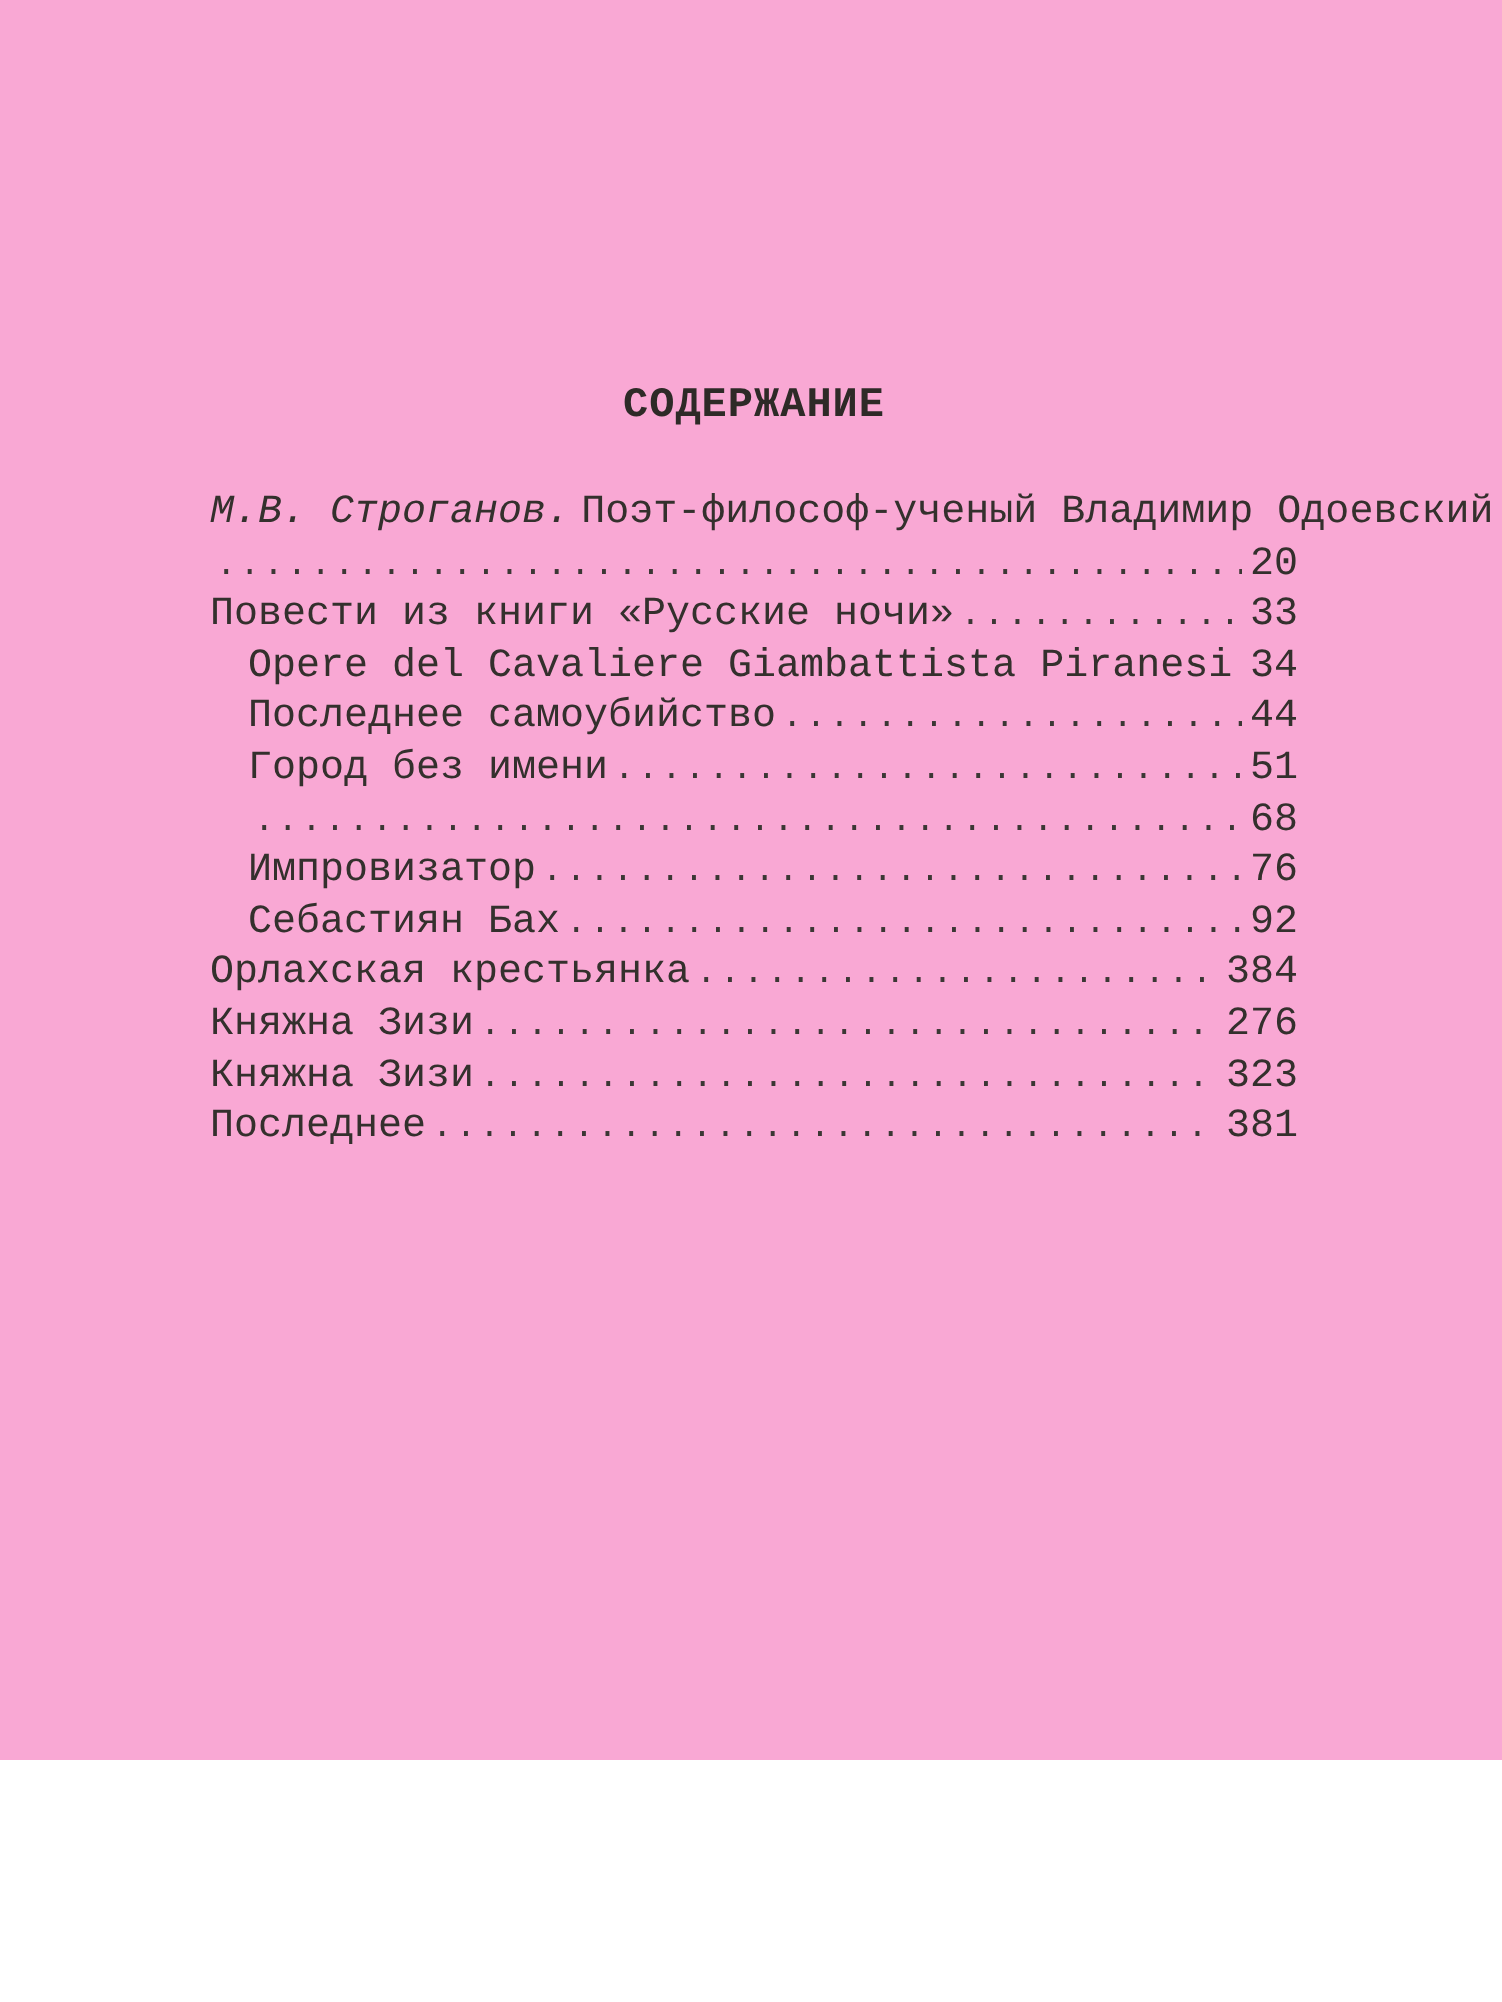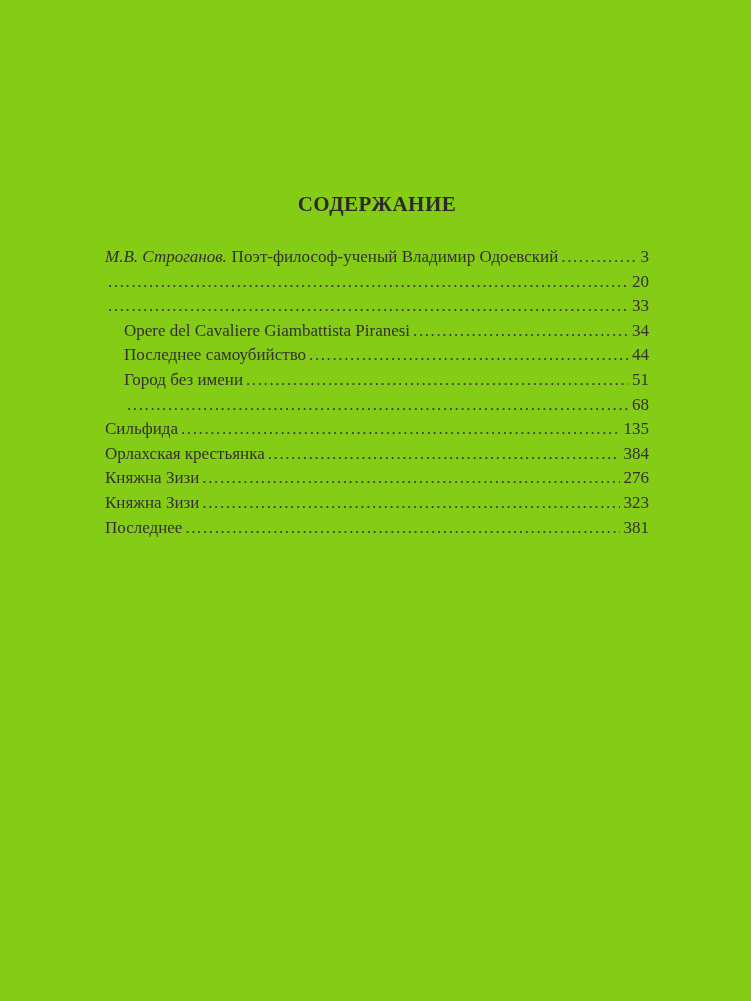--- a/index.html
+++ b/index.html
@@ -13,41 +13,42 @@
     position: relative;
     font-family: "Liberation Serif", "DejaVu Serif", serif;
     color: #34302d;
     overflow: hidden;
   }
   .page {
     position: absolute;
     top: 0;
     left: 0;
     width: 751px;
-    height: 1001px;
+    height: 880px;
     box-sizing: border-box;
     padding: 191px 102px 0 105px;
-    background: #84cc16;
+    background: #f9a8d4;
+    font-family: Liberation Mono, monospace;
   }
   .toc-heading {
     text-align: center;
     font-size: 21px;
     font-weight: bold;
     letter-spacing: 0.5px;
     line-height: 26px;
     color: #2e2a27;
     margin: 0 0 28px 0;
   }
   .toc-list {
     width: 100%;
   }
   .toc-row {
     display: flex;
     align-items: baseline;
-    font-size: 17px;
+    font-size: 20px;
     line-height: 24.6px;
     white-space: nowrap;
   }
   .toc-row.indent {
     padding-left: 19px;
     justify-content: flex-end;
   }
   .prefix {
     font-style: italic;
     margin-right: 0.28em;
@@ -89,20 +90,21 @@
   </div>
 
   <div class="toc-row">
 
     <span class="leader"></span>
     <span class="pagenum">20</span>
   </div>
 
   <div class="toc-row">
 
+    <span class="label">Повести из книги «Русские ночи»</span>
     <span class="leader"></span>
     <span class="pagenum">33</span>
   </div>
 
   <div class="toc-row indent">
 
     <span class="label">Opere del Cavaliere Giambattista Piranesi</span>
     <span class="leader"></span>
     <span class="pagenum">34</span>
   </div>
@@ -120,28 +122,34 @@
     <span class="leader"></span>
     <span class="pagenum">51</span>
   </div>
 
   <div class="toc-row indent">
 
     <span class="leader"></span>
     <span class="pagenum">68</span>
   </div>
 
+  <div class="toc-row indent">
 
+    <span class="label">Импровизатор</span>
+    <span class="leader"></span>
+    <span class="pagenum">76</span>
+  </div>
 
-  <div class="toc-row">
+  <div class="toc-row indent">
 
-    <span class="label">Сильфида</span>
+    <span class="label">Себастиян Бах</span>
     <span class="leader"></span>
-    <span class="pagenum">135</span>
+    <span class="pagenum">92</span>
   </div>
+
 
 
   <div class="toc-row">
 
     <span class="label">Орлахская крестьянка</span>
     <span class="leader"></span>
     <span class="pagenum">384</span>
   </div>
 
   <div class="toc-row">

